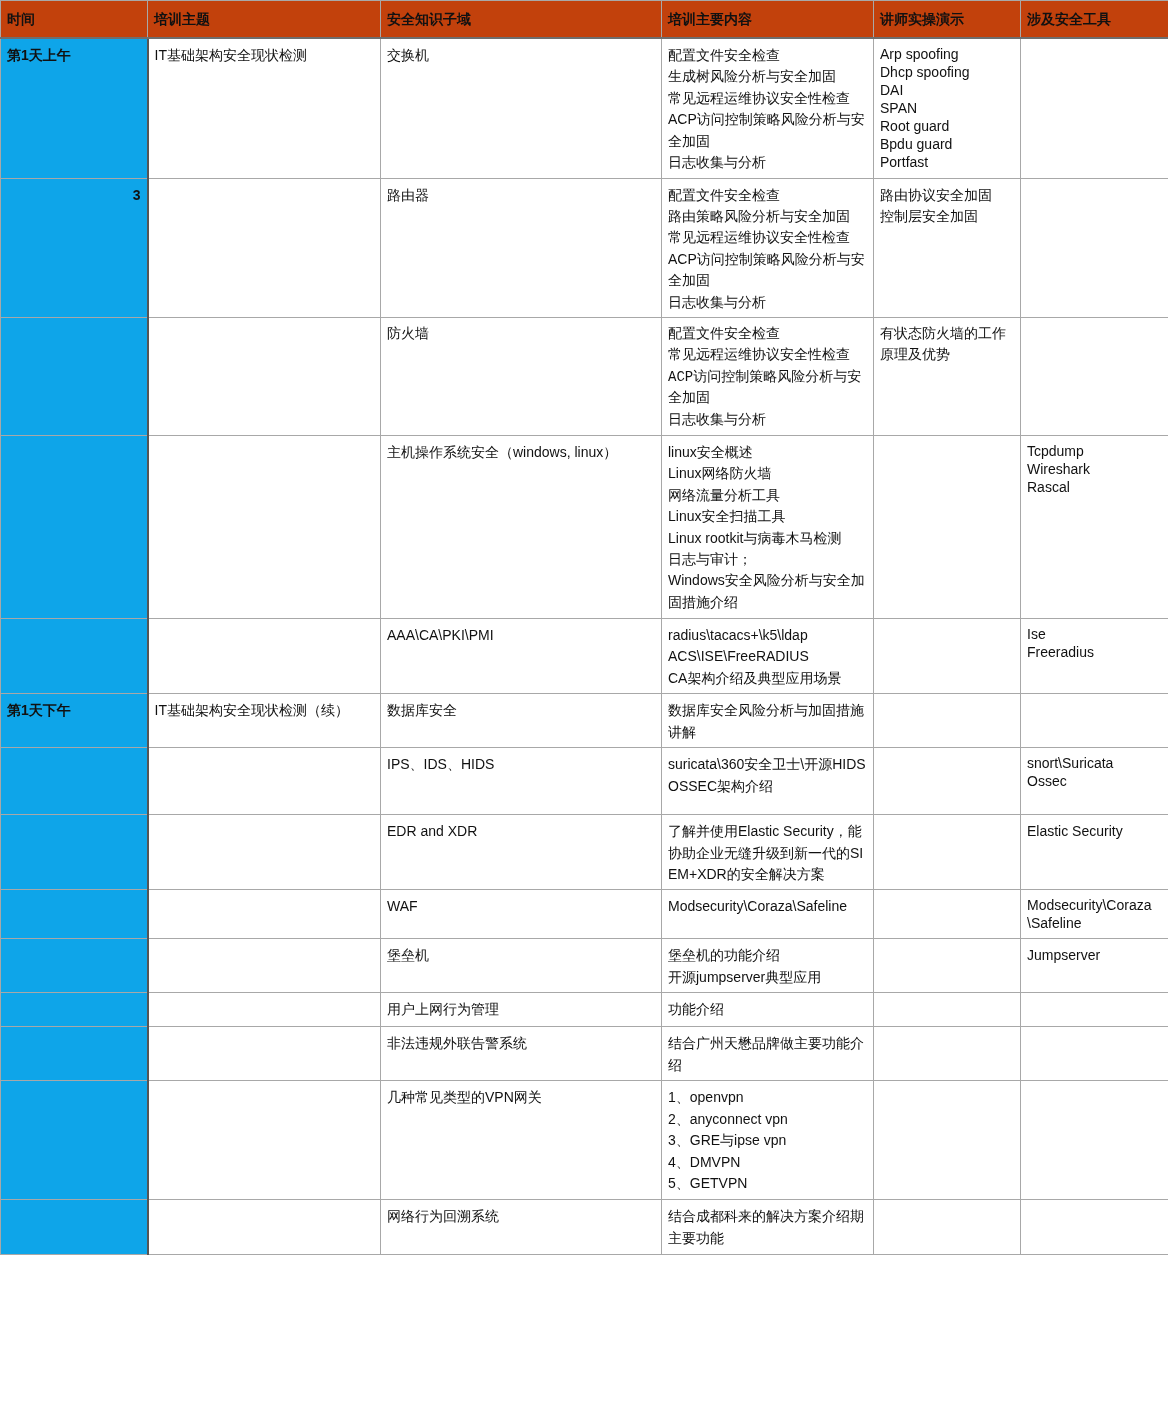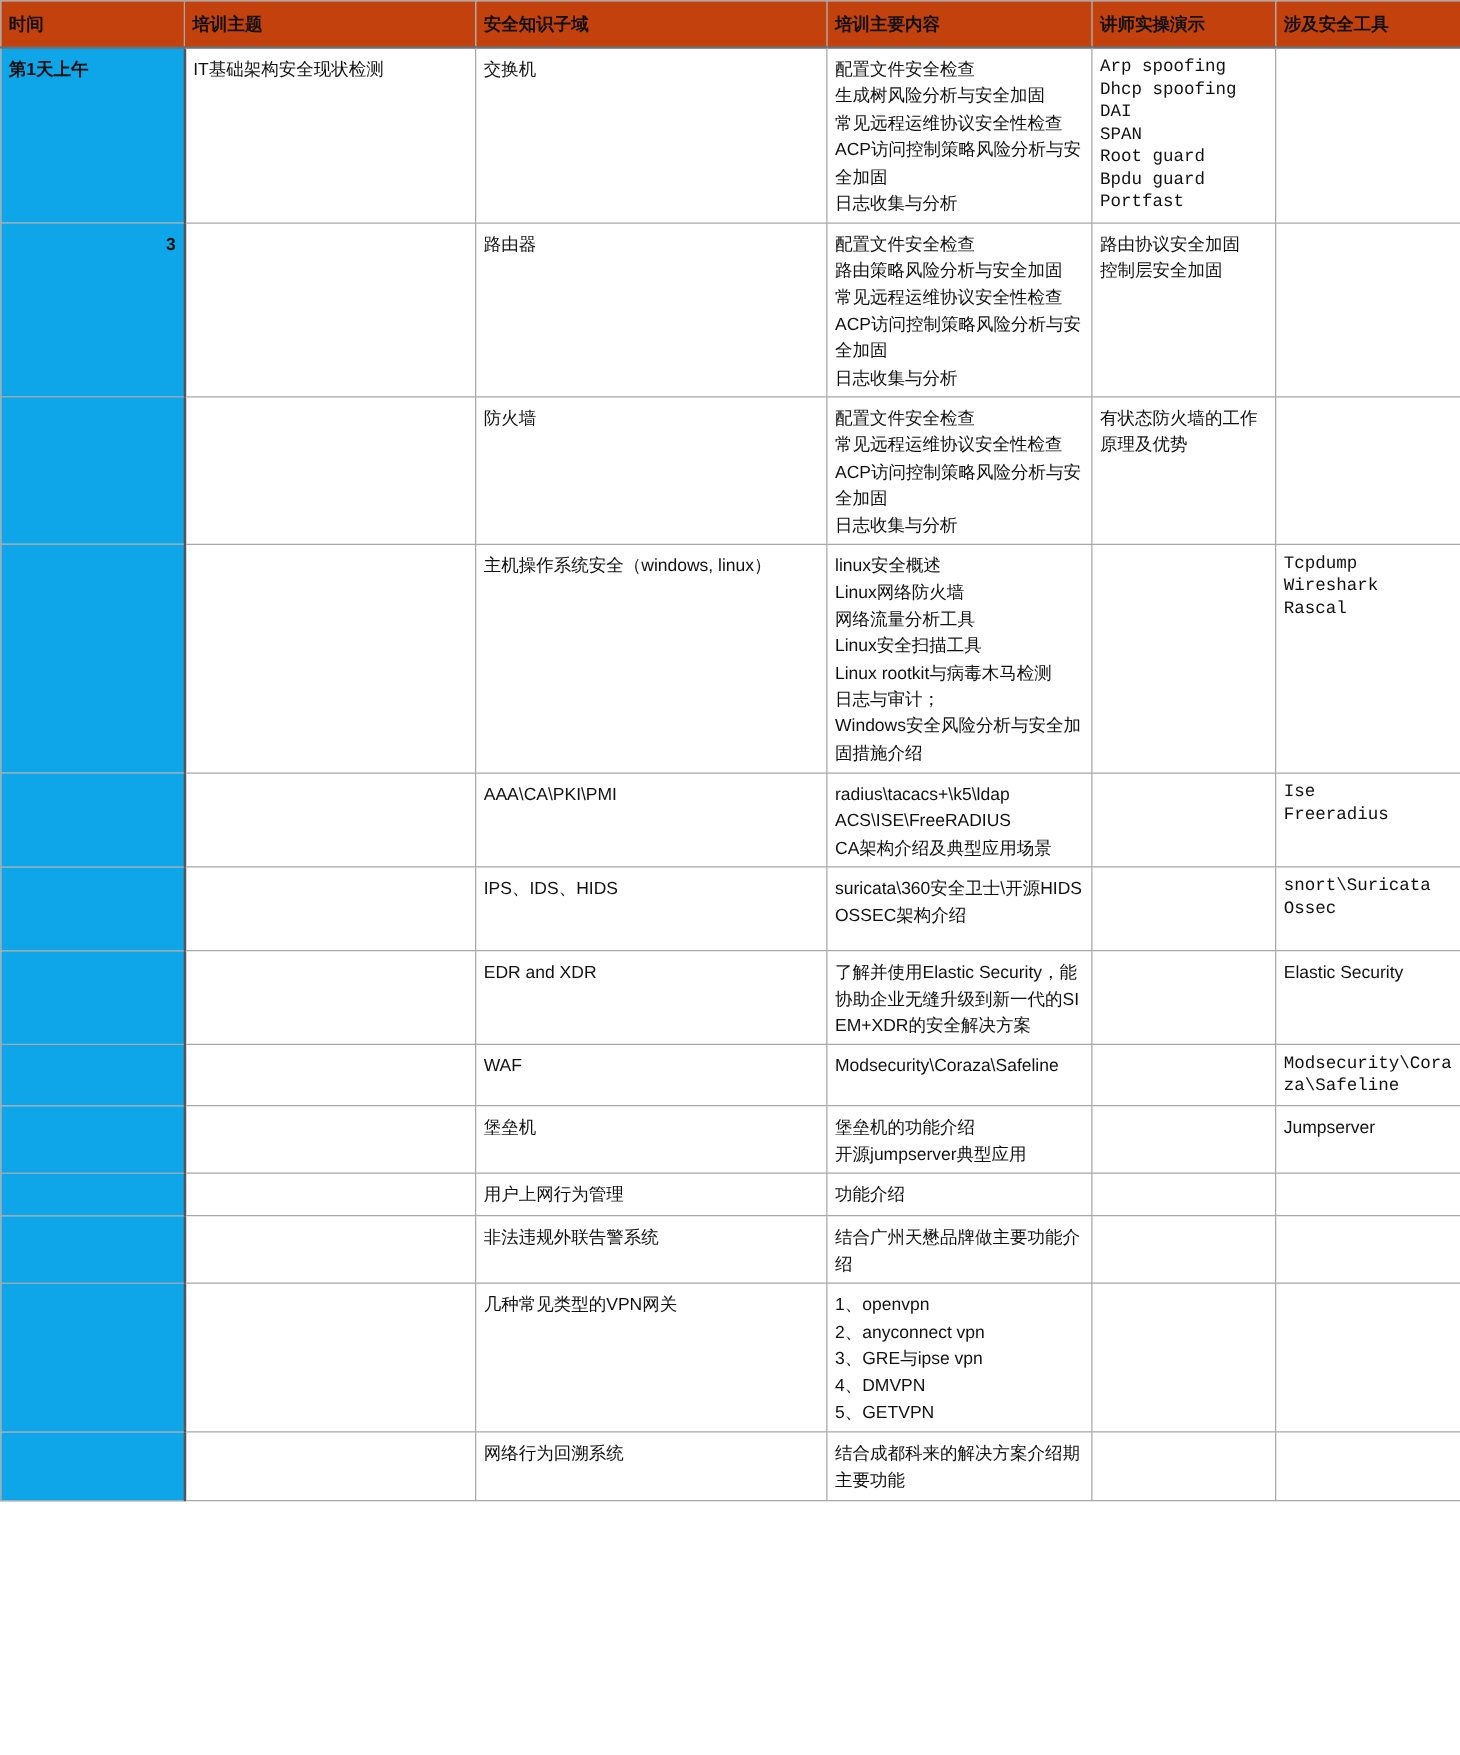--- a/index.html
+++ b/index.html
@@ -8,21 +8,21 @@
   table.sheet col.c0 { width: 147px; }
   table.sheet col.c1 { width: 233px; }
   table.sheet col.c2 { width: 281px; }
   table.sheet col.c3 { width: 212px; }
   table.sheet col.c4 { width: 147px; }
   table.sheet col.c5 { width: 148px; }
   th, td { border: 1px solid #a8a8a8; vertical-align: top; padding: 6px 6px 4px 6px; text-align: left; white-space: pre-line; word-break: break-all; }
   thead th { background: #c2410c; font-weight: bold; height: 24px; padding: 8px 6px 4px 6px; border-bottom: 2px solid #6e6e6e; }
   td.time { background: #0ea5e9; font-weight: bold; border-right: 2px solid #555; }
   td.time.num { text-align: right; }
-  td.tight { line-height: 18px; font-family: Liberation Mono, monospace; }
+  td.tight { line-height: 18px; }
 </style>
 </head>
 <body>
 
 <table class="sheet">
   <colgroup>
     <col class="c0">
       <col class="c1">
       <col class="c2">
       <col class="c3">
@@ -64,21 +64,21 @@
         <td>路由器</td>
         <td>配置文件安全检查
 路由策略风险分析与安全加固
 常见远程运维协议安全性检查
 ACP访问控制策略风险分析与安全加固
 日志收集与分析</td>
         <td>路由协议安全加固
 控制层安全加固</td>
         <td></td>
       </tr>
-      <tr style="height: 117px;">
+      <tr style="height: 117px; font-family: Liberation Mono, monospace;">
         <td class="time"></td>
         <td></td>
         <td>防火墙</td>
         <td>配置文件安全检查
 常见远程运维协议安全性检查
 ACP访问控制策略风险分析与安全加固
 日志收集与分析</td>
         <td>有状态防火墙的工作原理及优势</td>
         <td></td>
       </tr>
@@ -101,20 +101,28 @@
       <tr style="height: 70px;">
         <td class="time"></td>
         <td></td>
         <td>AAA\CA\PKI\PMI</td>
         <td>radius\tacacs+\k5\ldap
 ACS\ISE\FreeRADIUS
 CA架构介绍及典型应用场景</td>
         <td></td>
         <td class="tight">Ise
 Freeradius</td>
+      </tr>
+      <tr style="height: 54px;">
+        <td class="time">第1天下午</td>
+        <td>IT基础架构安全现状检测（续）</td>
+        <td>数据库安全</td>
+        <td>数据库安全风险分析与加固措施讲解</td>
+        <td></td>
+        <td></td>
       </tr>
       <tr style="height: 67px; padding-left: 12px;">
         <td class="time"></td>
         <td></td>
         <td>IPS、IDS、HIDS</td>
         <td>suricata\360安全卫士\开源HIDS OSSEC架构介绍</td>
         <td></td>
         <td class="tight">snort\Suricata
 Ossec</td>
       </tr>

